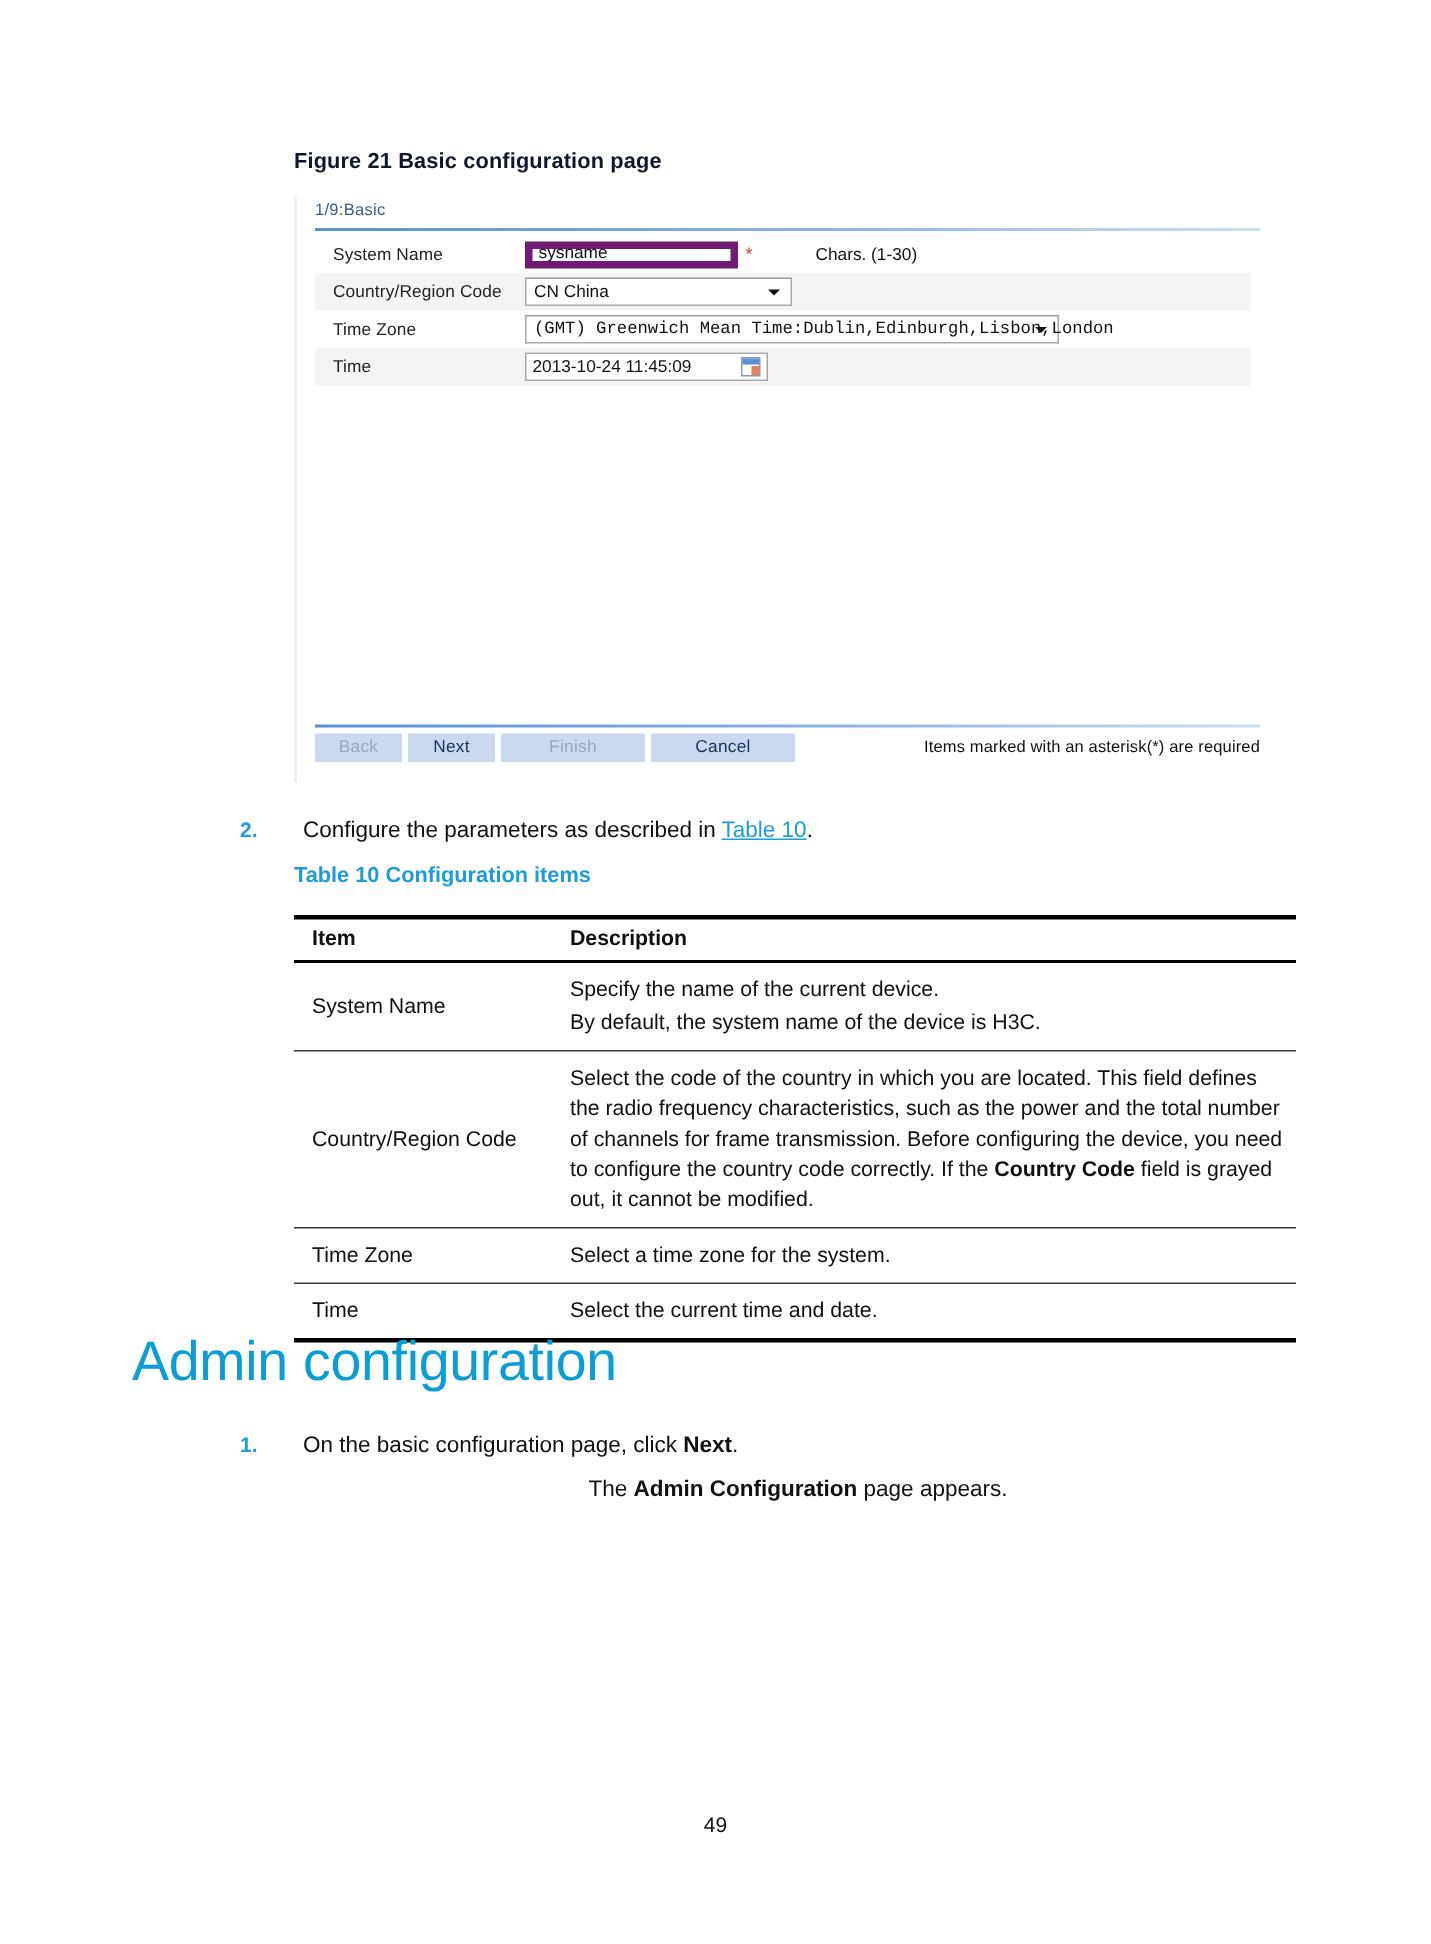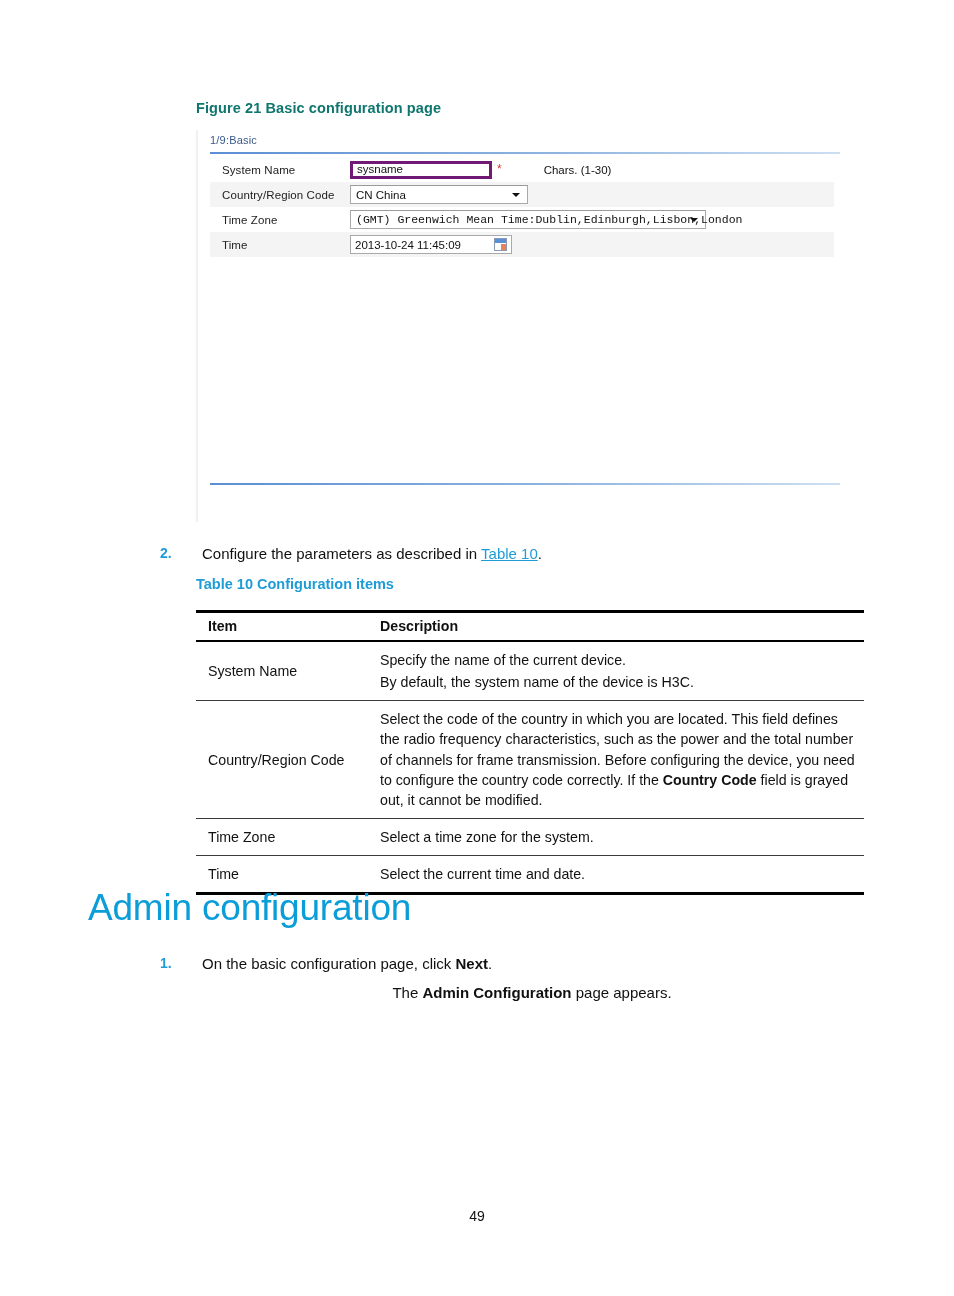--- a/index.html
+++ b/index.html
@@ -14,21 +14,21 @@
     overflow: hidden;
   }
 
   
   .fig-caption {
     position: absolute;
     left: 196px;
     top: 100px;
     font-size: 14.5px;
     font-weight: bold;
-    color: #0f766e;
+    color: #0f172a;
     letter-spacing: 0.1px;
   }
 
   
   .shot {
     position: absolute;
     left: 196px;
     top: 130px;
     width: 660px;
     height: 392px;
@@ -76,21 +76,21 @@
     width: 140px;
     padding-left: 12px;
     font-size: 11.5px;
     color: #222222;
     letter-spacing: .1px;
   }
   .fctl { display: flex; align-items: center; }
 
   .txtbox {
     height: 18px;
-    border: 3px solid #701a75;
+    border: 5px solid #701a75;
     background: #ffffff;
     font-size: 11.5px;
     color: #111111;
     padding: 0 4px;
     line-height: 17px;
     display: flex;
     align-items: center;
     white-space: nowrap;
   }
   .txtbox.w-sys { width: 142px; }
@@ -349,20 +349,27 @@
         <div class="timebox">
           <span>2013-10-24  11:45:09</span>
           <span class="cal-icon"></span>
         </div>
       </div>
     </div>
 
   </div>
 
   <div class="btnbar-rule"></div>
+  <div class="btnbar">
+    <div class="btn b1 disabled">Back</div>
+    <div class="btn b2">Next</div>
+    <div class="btn b3 disabled">Finish</div>
+    <div class="btn b4">Cancel</div>
+    <div class="req-note">Items marked with an asterisk(*) are required</div>
+  </div>
 
 </div>
 
 <div class="step" style="left:160px; top:545px; width:700px;">
   <span class="num">2.</span>
   <span class="body">
     <span>Configure the parameters as described in </span><a class="link" href="#">Table 10</a><span>.</span>
   </span>
 </div>
 

